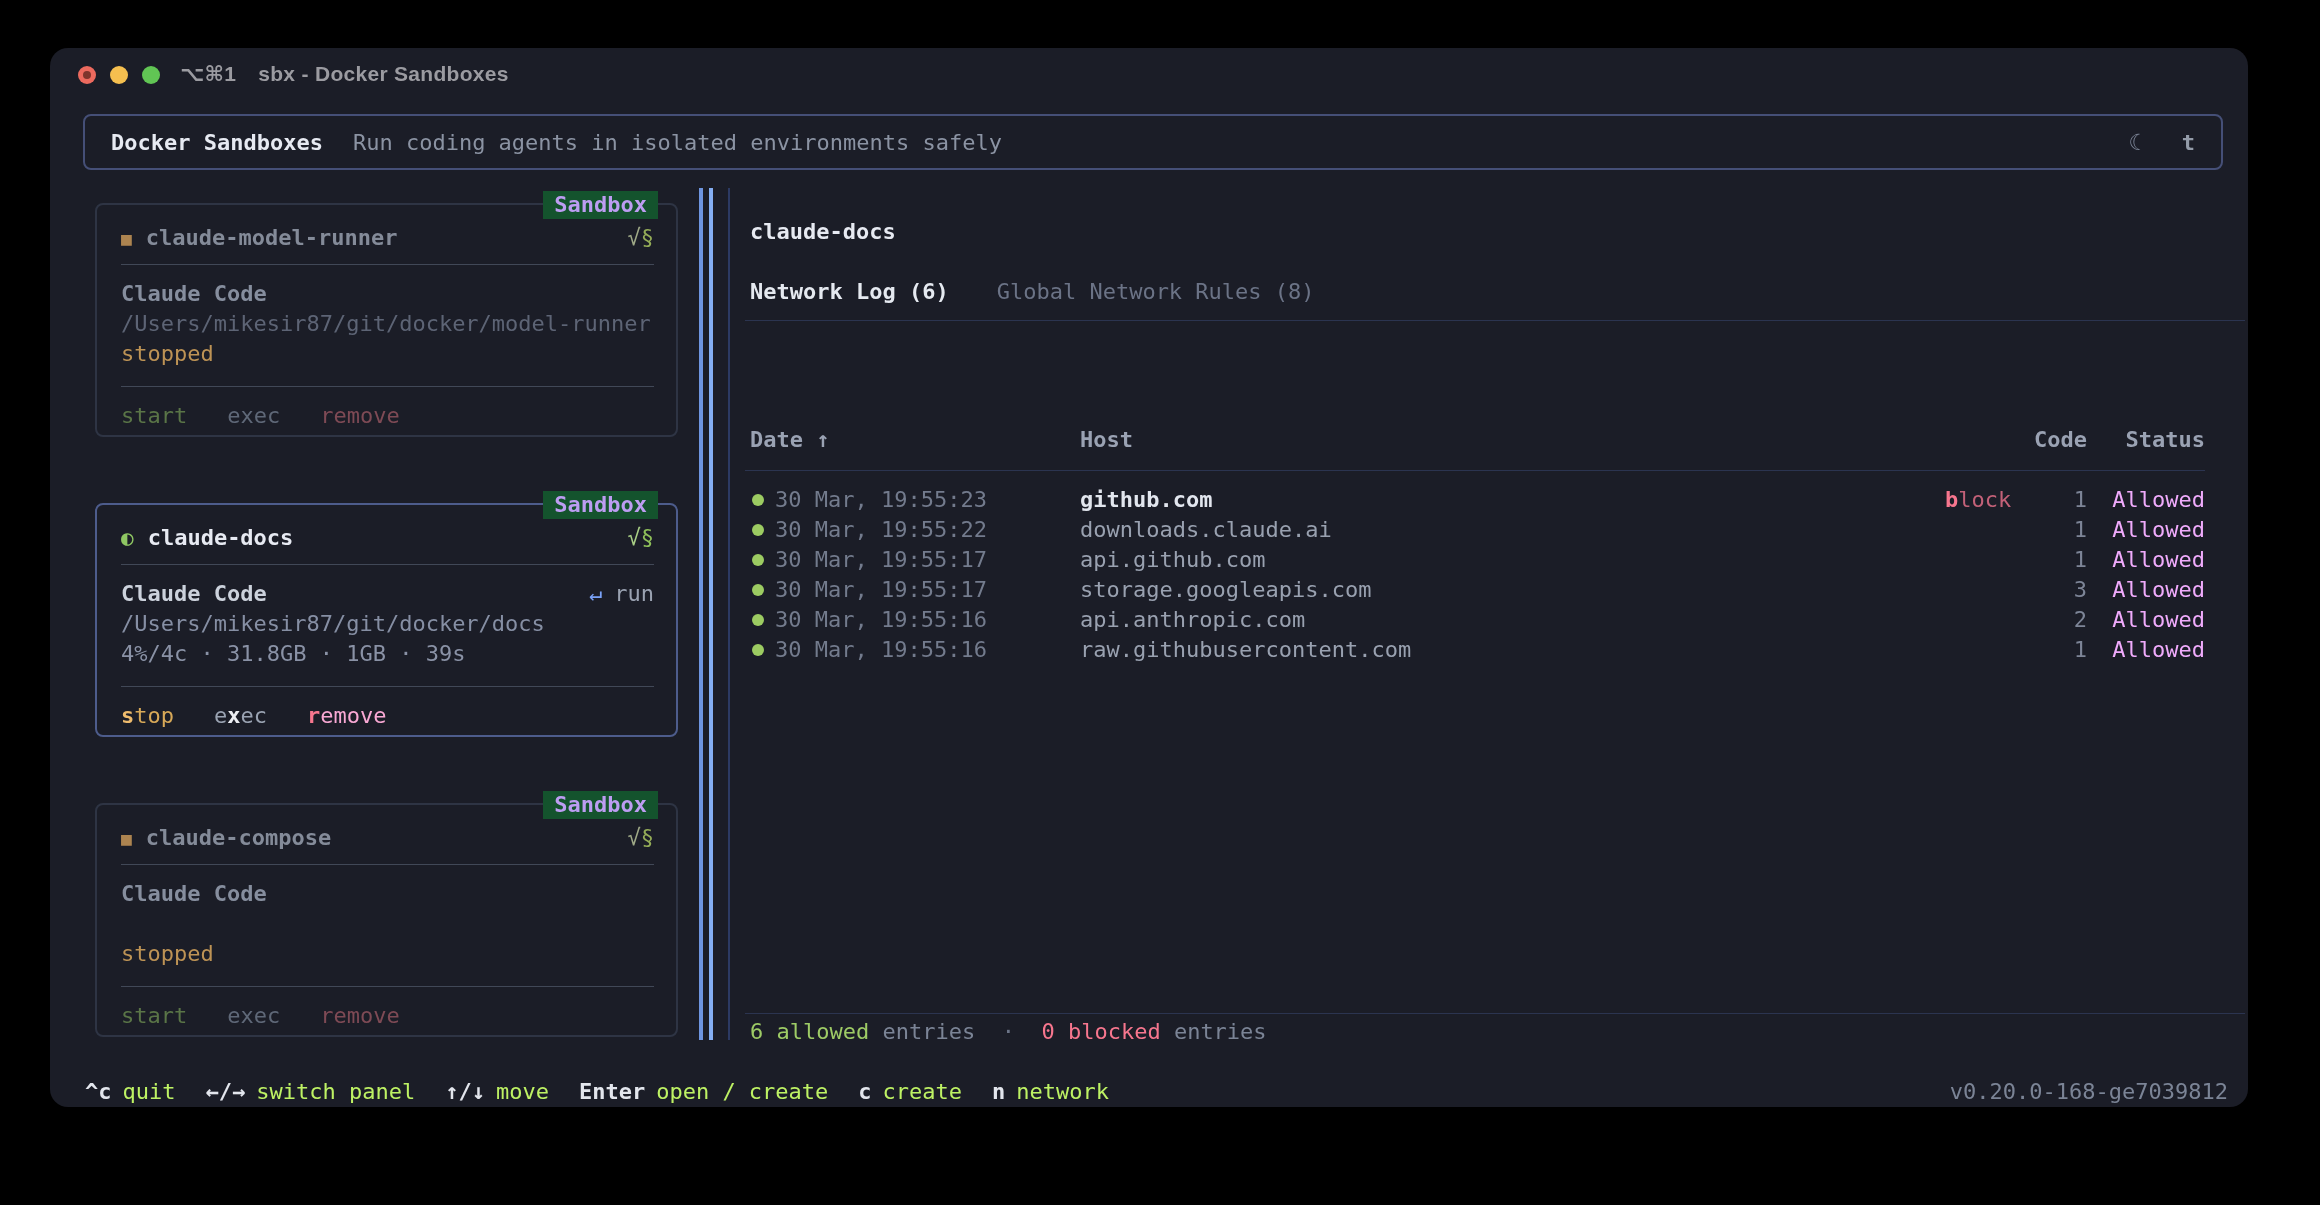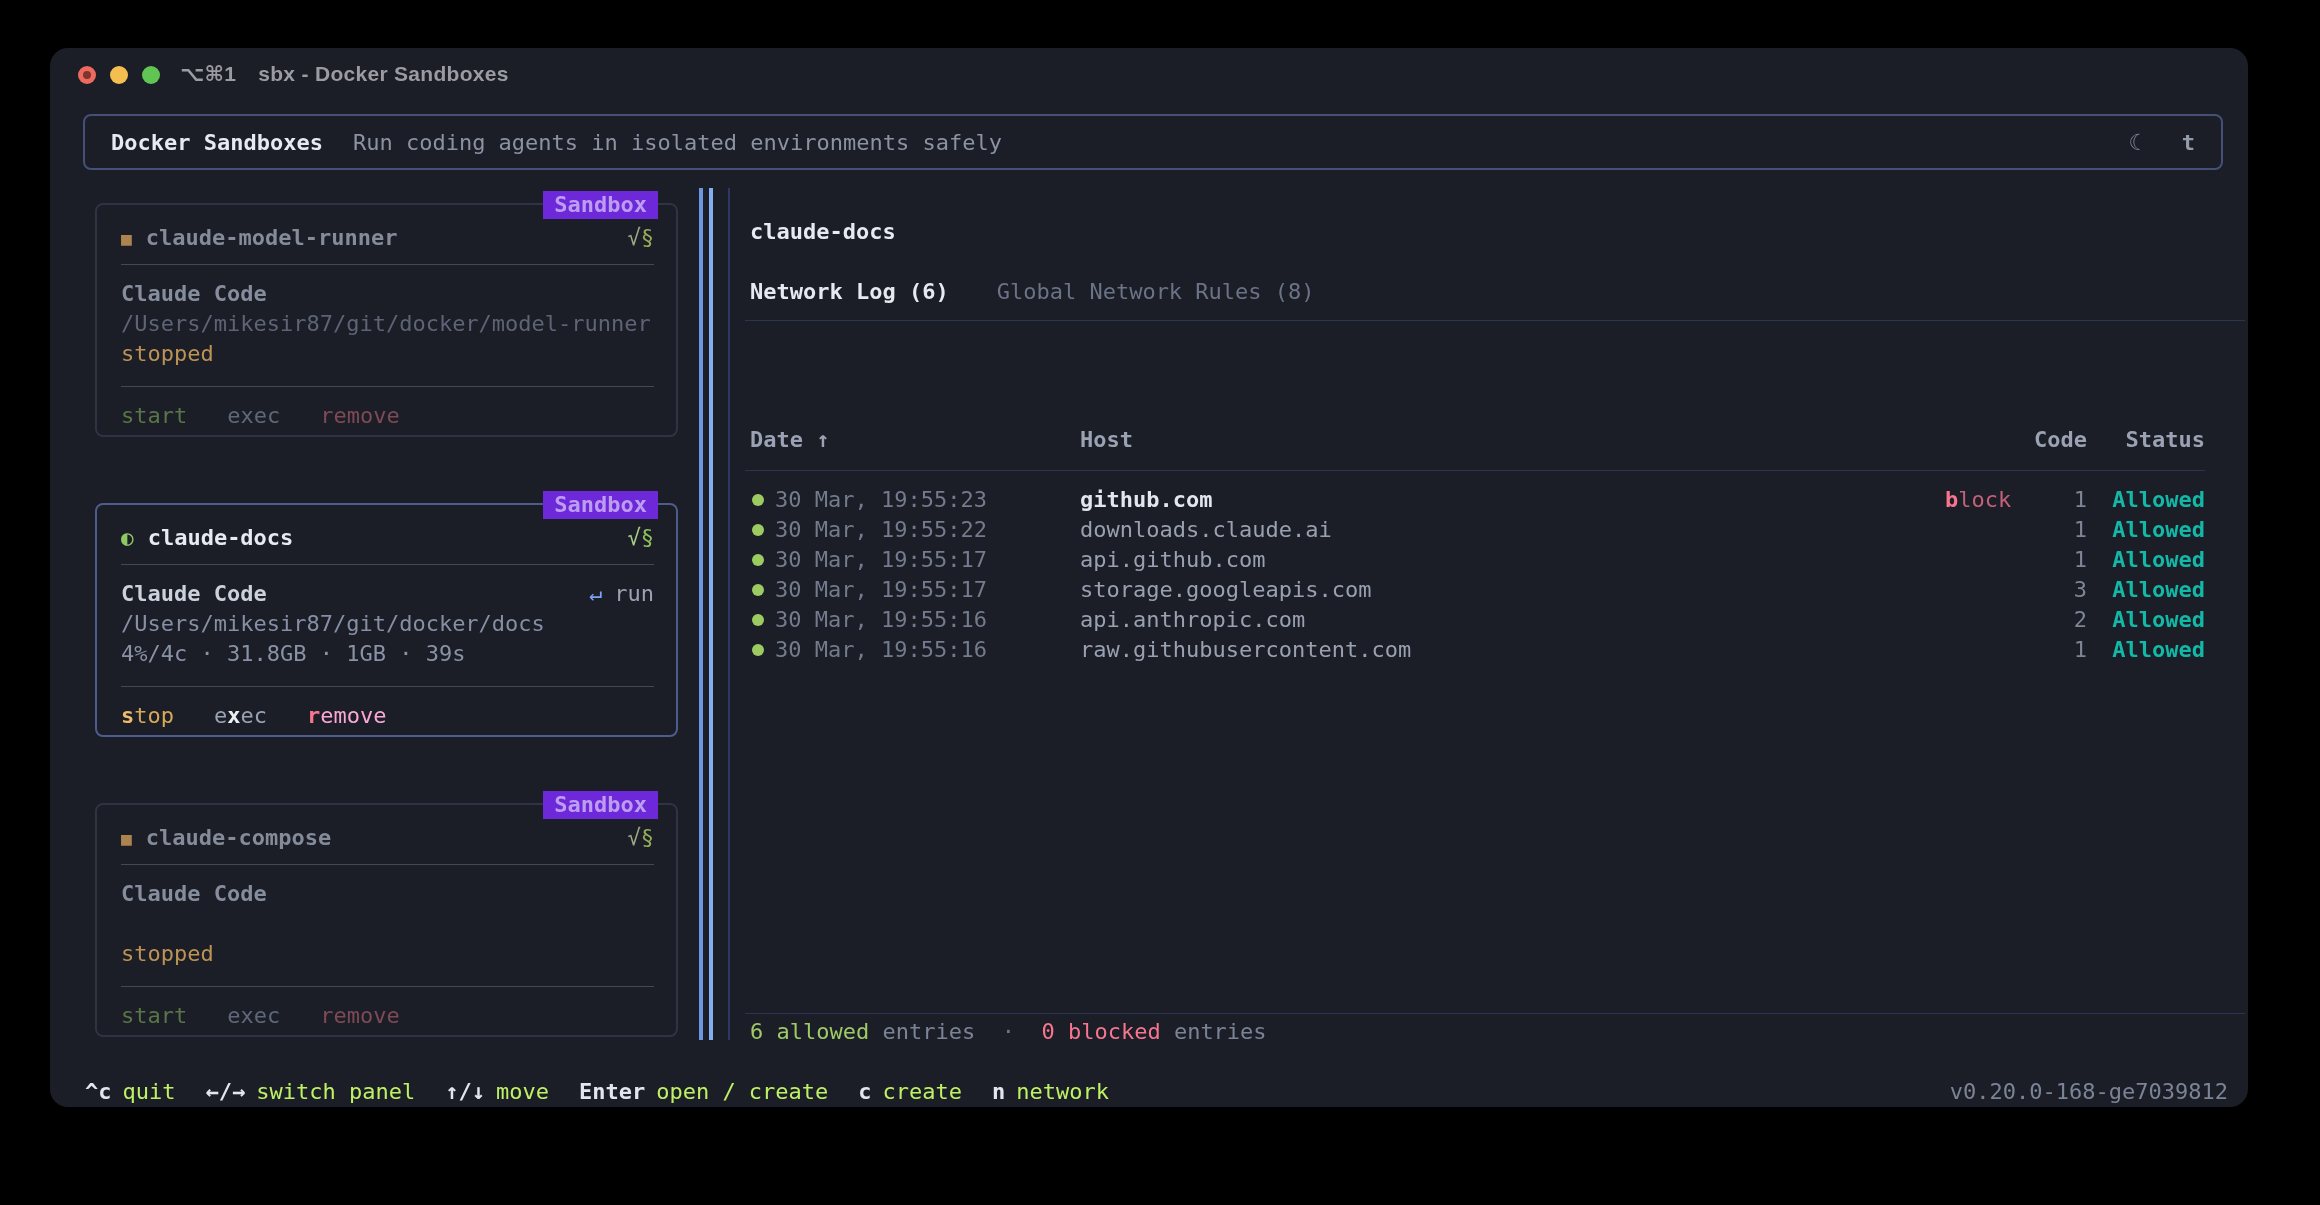--- a/index.html
+++ b/index.html
@@ -39,21 +39,21 @@
   .appheader .hicon { color:#7b8496; margin-left:40px; }
   .appheader .hkey { color:#939ba8; font-weight:bold; margin-left:40px; }
   
   .card {
     position:absolute; left:45px; width:583px; height:234px;
     border:2px solid #2e3444; border-radius:8px;
   }
   .card.active { border-color:#4d5c8c; }
   .card .badge {
     position:absolute; top:-14px; right:18px; height:28px; line-height:28px;
-    padding:0 11px; background:#6d28d9; color:#bd9df2; font-weight:bold;
+    padding:0 11px; background:#14532d; color:#bd9df2; font-weight:bold;
   }
   .crow { position:absolute; left:24px; right:22px; height:30px; line-height:30px; white-space:nowrap; }
   .chr { position:absolute; left:24px; right:22px; border-top:1px solid #414857; }
   .r-title { top:18px; }
   .hr1 { top:59px; }
   .r-agent { top:74px; display:flex; }
   .r-path { top:104px; }
   .r-state { top:134px; }
   .hr2 { top:181px; }
   .r-actions { top:196px; display:flex; gap:40px; }
@@ -113,21 +113,21 @@
   .theadline { position:absolute; left:695px; top:422px; width:1460px; border-top:1px solid #2b3450; }
   .nrow { position:absolute; left:700px; width:1455px; height:30px; line-height:30px; }
   .nrow .dot { position:absolute; left:2px; top:9px; width:12px; height:12px; border-radius:50%; background:#9ccb62; }
   .nrow .date { position:absolute; left:25px; color:#737b8d; }
   .nrow .host { position:absolute; left:330px; color:#99a1b0; }
   .nrow.selected .host { color:#e2e6ee; font-weight:bold; }
   .nrow .rowact { position:absolute; left:1195px; }
   .ra-key { color:#f7768e; font-weight:bold; }
   .ra-rest { color:#c36178; }
   .nrow .hits { position:absolute; right:118px; width:80px; text-align:right; color:#7d8597; }
-  .nrow .status { position:absolute; right:0; width:120px; text-align:right; color:#14b8a6; font-weight:bold; }
+  .nrow .status { position:absolute; right:0; width:120px; text-align:right; color:#f0abfc; font-weight:normal; }
   .m-footline { position:absolute; left:695px; top:965px; width:1500px; border-top:1px solid #2b3450; }
   .m-footer { position:absolute; left:700px; top:969px; height:30px; line-height:30px; white-space:pre; }
   .f-allowed { color:#9ecb66; }
   .f-blocked { color:#f7768e; }
   .f-dim { color:#7b8496;text-align:right; }
   .f-sep { color:#6b7386; }
   
   .statusbar { position:absolute; left:35px; right:20px; top:1029px; height:30px; line-height:30px; display:flex; gap:30px; white-space:nowrap; }
   .sc-key { color:#e3e6ed; font-weight:bold; }
   .sc-label { color:#bef264; margin-left:11px; }

